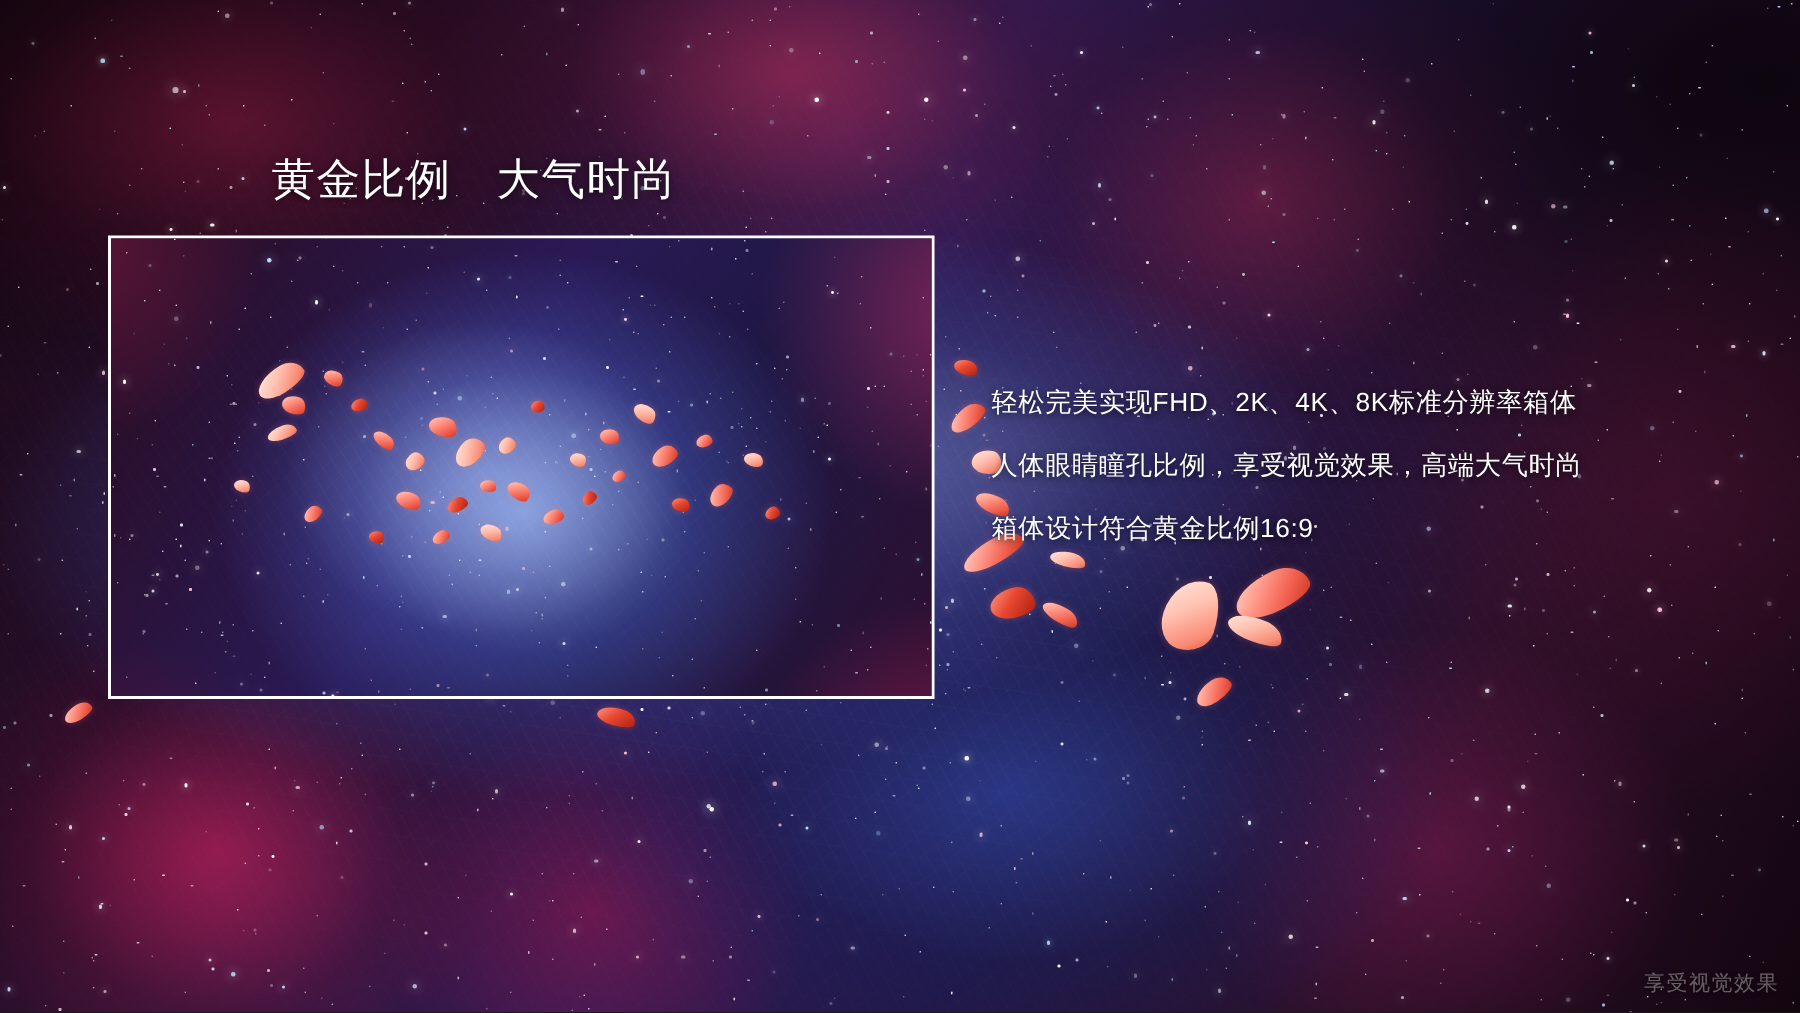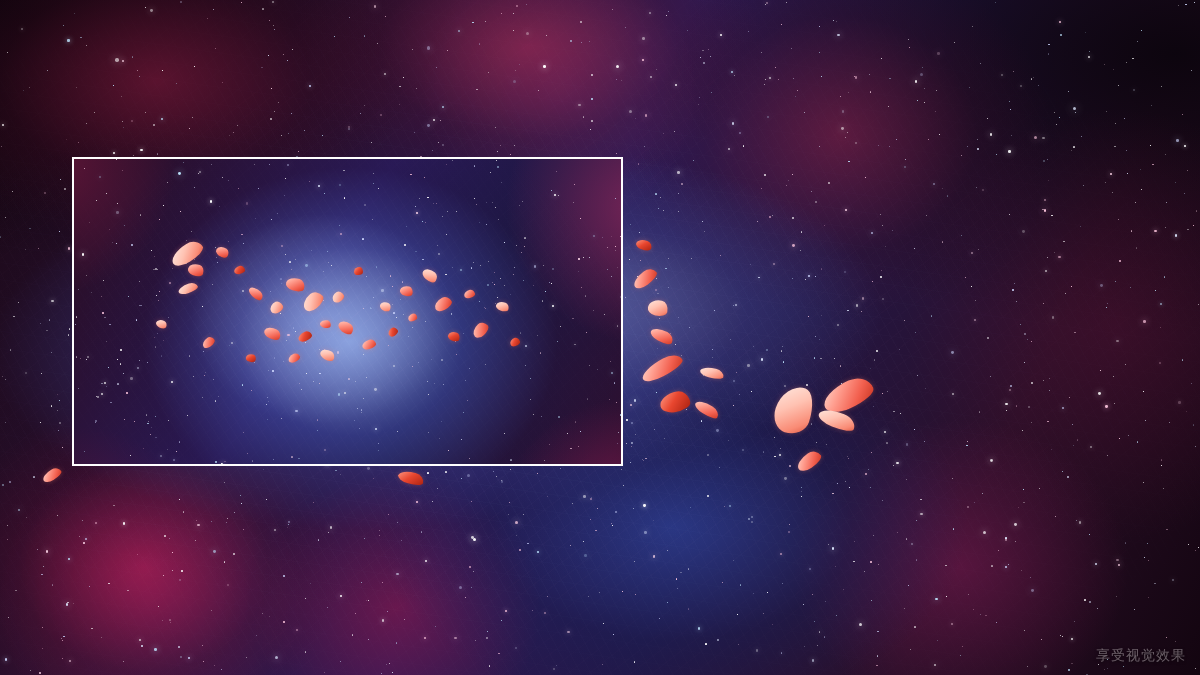--- a/index.html
+++ b/index.html
@@ -1905,17 +1905,23 @@
       <span class="petal pale" style="left:818px;top:412px;width:38px;height:16px;transform:rotate(22deg);"></span>
       <span class="petal" style="left:796px;top:454px;width:26px;height:14px;transform:rotate(-34deg);"></span>
       <span class="petal" style="left:632px;top:272px;width:26px;height:13px;transform:rotate(-36deg);"></span>
       <span class="petal pale" style="left:648px;top:300px;width:20px;height:16px;transform:rotate(12deg);"></span>
       <span class="petal" style="left:650px;top:330px;width:24px;height:12px;transform:rotate(28deg);"></span>
       <span class="petal deep" style="left:636px;top:240px;width:16px;height:10px;transform:rotate(20deg);"></span>
       <span class="petal" style="left:42px;top:470px;width:20px;height:10px;transform:rotate(-30deg);"></span>
       <span class="petal deep" style="left:398px;top:472px;width:26px;height:12px;transform:rotate(16deg);"></span>
     </div>
 
+  <div class="title">黄金比例　大气时尚</div>
 
+  <div class="body-text">
+    <div class="line">轻松完美实现FHD、2K、4K、8K标准分辨率箱体</div>
+    <div class="line">人体眼睛瞳孔比例，享受视觉效果，高端大气时尚</div>
+    <div class="line">箱体设计符合黄金比例16:9</div>
+  </div>
 
   <div class="watermark">享受视觉效果</div>
 
 </div>
 
 </body></html>

